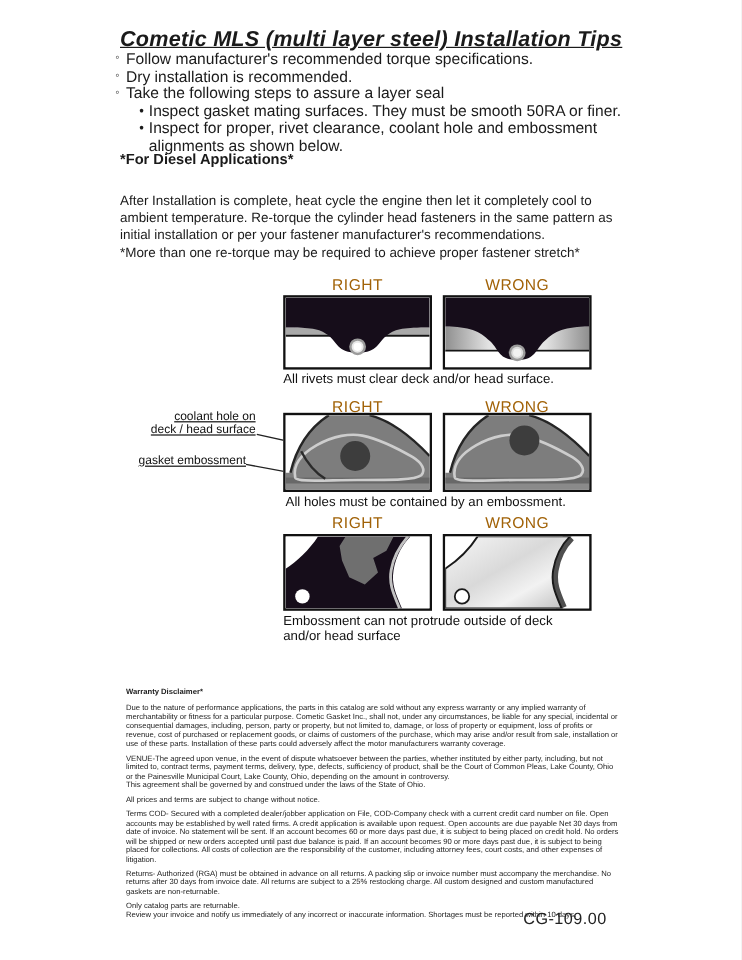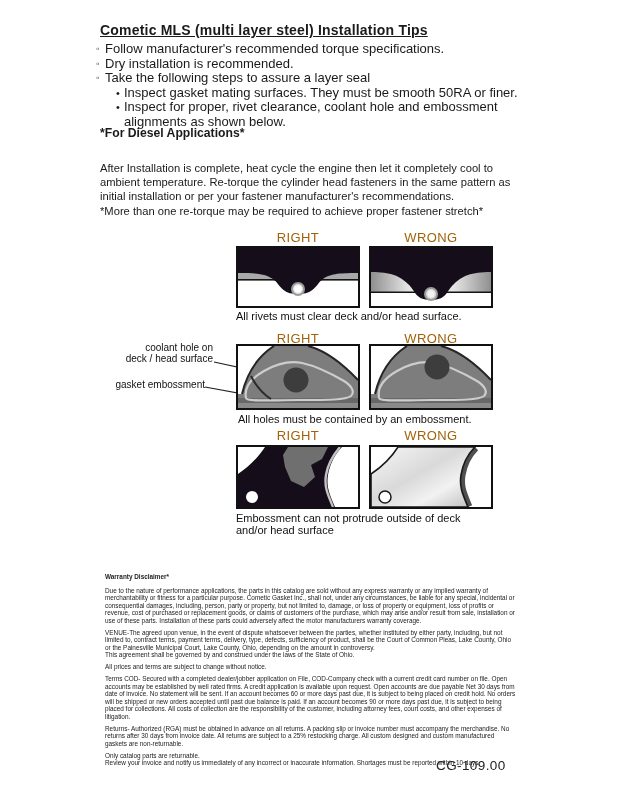--- a/index.html
+++ b/index.html
@@ -2,35 +2,35 @@
 <html><head>
 <meta charset="utf-8">
 <style>
   html,body{margin:0;padding:0;background:#e9e9e9;}
   .page{
     position:relative;width:618px;height:800px;background:#ffffff;
     font-family:"Liberation Sans", sans-serif;color:#1a1a1a;overflow:hidden;
     margin:0 auto;
   }
   .title{
-    position:absolute;left:100px;top:22px;font-size:14px;font-weight:bold;
-    text-decoration:underline;letter-spacing:0.2px;white-space:nowrap;
+    position:absolute;left:100px;top:22px;font-size:18px;font-weight:bold;
+    text-decoration:underline;letter-spacing:0.2px;white-space:nowrap;font-style:italic;
   }
   .list{position:absolute;left:96px;top:42px;width:430px;font-size:13px;line-height:14.6px;}
   .li{position:relative;padding-left:9px;}
   .li.lvl1::before{content:"\25E6";position:absolute;left:0;top:0;font-size:10px;}
   .li.lvl2{padding-left:28px;}
   .li.lvl2::before{content:"\2022";position:absolute;left:20px;top:0;font-size:11px;}
   .h2{position:absolute;left:100px;top:126px;font-size:12.2px;font-weight:bold;}
   .para{position:absolute;left:100px;width:418px;margin:0;font-size:11.2px;line-height:14.2px;}
   .figlabel{position:absolute;width:124px;text-align:center;font-size:13px;letter-spacing:0.4px;color:#a16207;}
   .figbox{position:absolute;width:120px;border:2px solid #111;background:#fff;}
   .figbox svg{display:block;}
   .caption{position:absolute;font-size:11px;line-height:11.5px;color:#111;}
-  .ann{position:absolute;font-size:10px;line-height:11px;text-align:right;color:#111;}
+  .ann{position:absolute;font-size:10px;line-height:11px;text-align:right;color:#111;text-decoration:underline;}
   .pointer-lines{position:absolute;left:204px;top:356px;}
   .disclaimer{position:absolute;left:105px;top:573px;width:412px;font-size:6.4px;line-height:7.5px;color:#222;}
   .disclaimer p{margin:0 0 4.5px 0;}
   .disclaimer .dh{font-weight:bold;margin-bottom:6px;}
   .footer-code{position:absolute;left:388px;top:758px;font-size:13.5px;letter-spacing:0.4px;color:#222;margin-left:48px;}
 </style>
 </head>
 <body>
 
 <div class="page">

